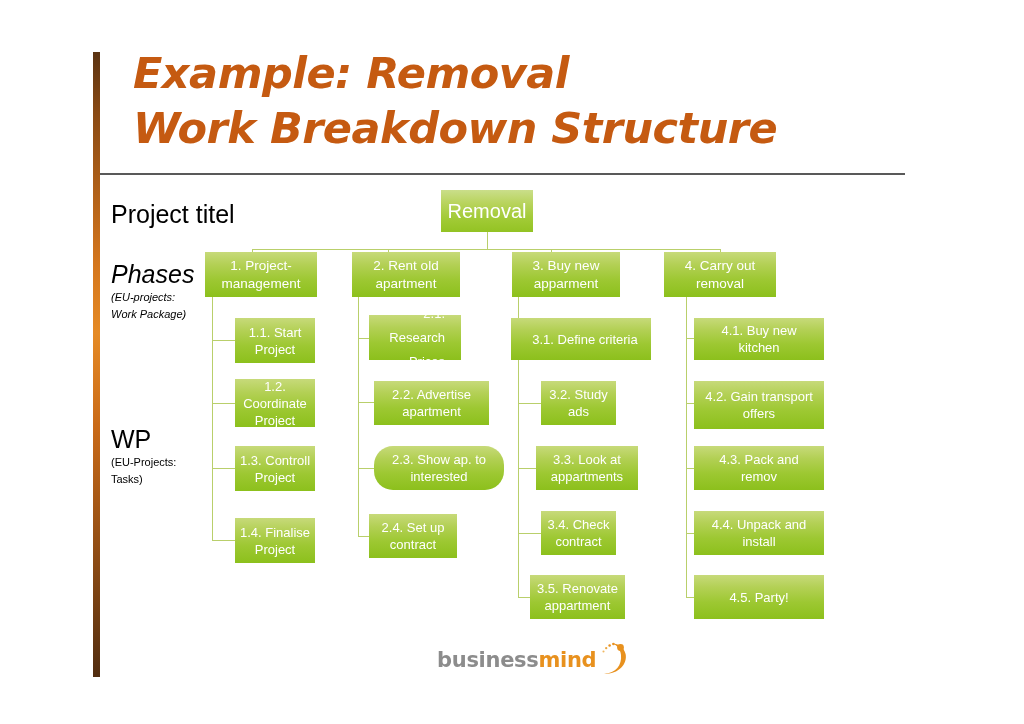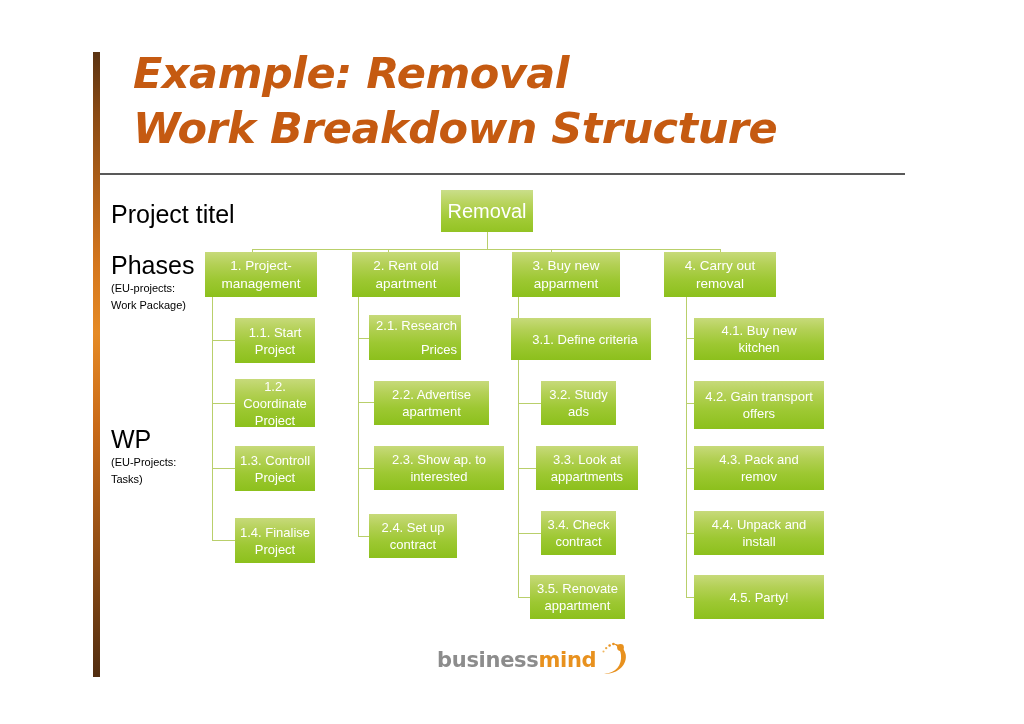--- a/index.html
+++ b/index.html
@@ -71,21 +71,21 @@
   .row-label .big {
     font-size: 25px;
     line-height: 30px;
     font-weight: normal;
   }
   .row-label .small {
     font-size: 11px;
     line-height: 17px;
   }
   #label-project-titel { left: 111px; top: 199px; }
-  #label-phases        { left: 111px; top: 250px; }
+  #label-phases        { left: 111px; top: 259px; font-style: italic; }
   #label-wp            { left: 111px; top: 424px; }
 
   
   .conn {
     position: absolute;
     background: #b9cf6b;
   }
   .conn-v { width: 1px; }
   .conn-h { height: 1px; }
 
@@ -235,29 +235,29 @@
   </div>
 
   <div class="node" style="left:235px; top:446px; width:80px; height:45px;">
     <span><span>1.3. Controll</span><br><span>Project</span></span>
   </div>
 
   <div class="node" style="left:235px; top:518px; width:80px; height:45px;">
     <span><span>1.4. Finalise</span><br><span>Project</span></span>
   </div>
 
-  <div class="node wide-lead" style="left:369px; top:315px; width:92px; height:45px; text-align:right; justify-content:flex-end; padding-right:4px;">
+  <div class="node wide-lead" style="left:369px; top:315px; width:92px; height:45px; text-align:right; justify-content:flex-end; padding-right:16px;">
     <span><span>2.1. Research</span><br><span>Prices</span></span>
   </div>
 
   <div class="node" style="left:374px; top:381px; width:115px; height:44px;">
     <span><span>2.2. Advertise</span><br><span>apartment</span></span>
   </div>
 
-  <div class="node" style="left:374px; top:446px; width:130px; height:44px;">
+  <div class="node" style="left:374px; top:446px; width:130px; height:44px;border-radius:19px;">
     <span><span>2.3. Show ap. to</span><br><span>interested</span></span>
   </div>
 
   <div class="node" style="left:369px; top:514px; width:88px; height:44px;">
     <span><span>2.4. Set up</span><br><span>contract</span></span>
   </div>
 
   <div class="node" style="left:511px; top:318px; width:140px; height:42px;padding-left:12px;">
     <span>3.1. Define criteria</span>
   </div>

